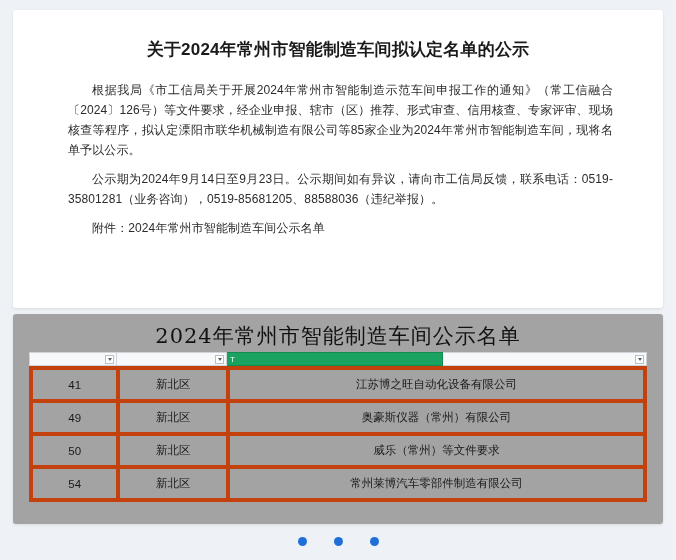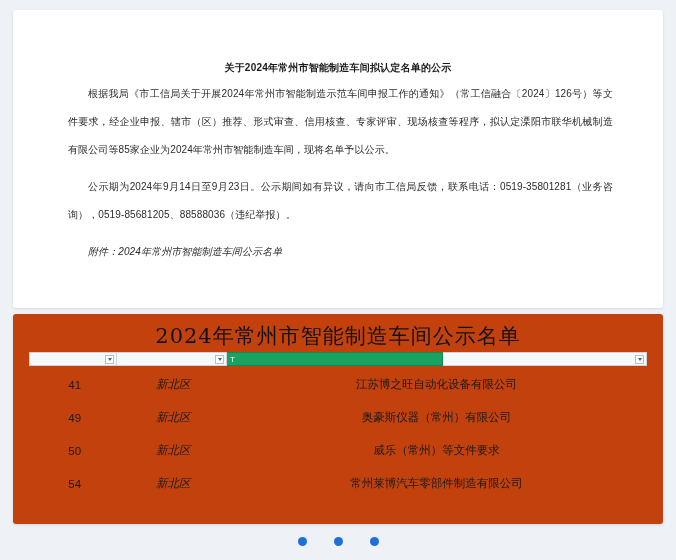--- a/index.html
+++ b/index.html
@@ -23,61 +23,59 @@
     width: 650px; height: 298px;
     background: #ffffff;
     border-radius: 3px;
     box-shadow: 0 1px 3px rgba(0,0,0,0.10);
   }
   .notice-title {
     position: absolute;
     left: 0; top: 28px;
     width: 100%;
     text-align: center;
-    font-size: 10px;
+    font-size: 17px;
     font-weight: bold;
     color: #1a1a1a;
     letter-spacing: 0.2px;
-    margin-top: 23px;
   }
   .notice-body {
     position: absolute;
     left: 55px; top: 70px;
     width: 545px;
   }
   .para {
-    font-size: 10px;
-    line-height: 28px;
+    font-size: 12px;
+    line-height: 20px;
     color: #2b2b2b;
     text-align: justify;
     text-indent: 2em;
     margin: 0 0 9px 0;
     letter-spacing: 0.1px;
   }
   .para.attach {
     margin-top: 5px;
-    font-style: italic;
   }
   .signature {
     position: absolute;
     right: 48px; top: 242px;
     text-align: right;
   }
   .sig-line {
     font-size: 10.3px;
     line-height: 20px;
     color: #2b2b2b;
   }
 
   
   .list-card {
     position: absolute;
     left: 13px; top: 314px;
     width: 650px; height: 210px;
-    background: #c2410c;
+    background: #a3a3a3;
     border-radius: 3px;
     box-shadow: 0 1px 3px rgba(0,0,0,0.10);
     overflow: hidden;
   }
   .list-title {
     position: absolute;
     left: 0; top: 8px;
     width: 100%;
     text-align: center;
     font-size: 21px;
@@ -135,21 +133,21 @@
   }
   table.list td {
     border: 4px solid #c2410c;
     height: 33px;
     font-size: 11.5px;
     color: #1a1a1a;
     text-align: center;
     vertical-align: middle;
   }
   td.c-no { width: 88px; }
-  td.c-area { width: 110px; font-style: italic; }
+  td.c-area { width: 110px; }
   td.c-name { width: 420px; font-size: 12px; }
 
   
   .dots {
     position: absolute;
     left: 0; bottom: 14px;
     width: 100%;
     display: flex;
     justify-content: center;
     gap: 27px;

